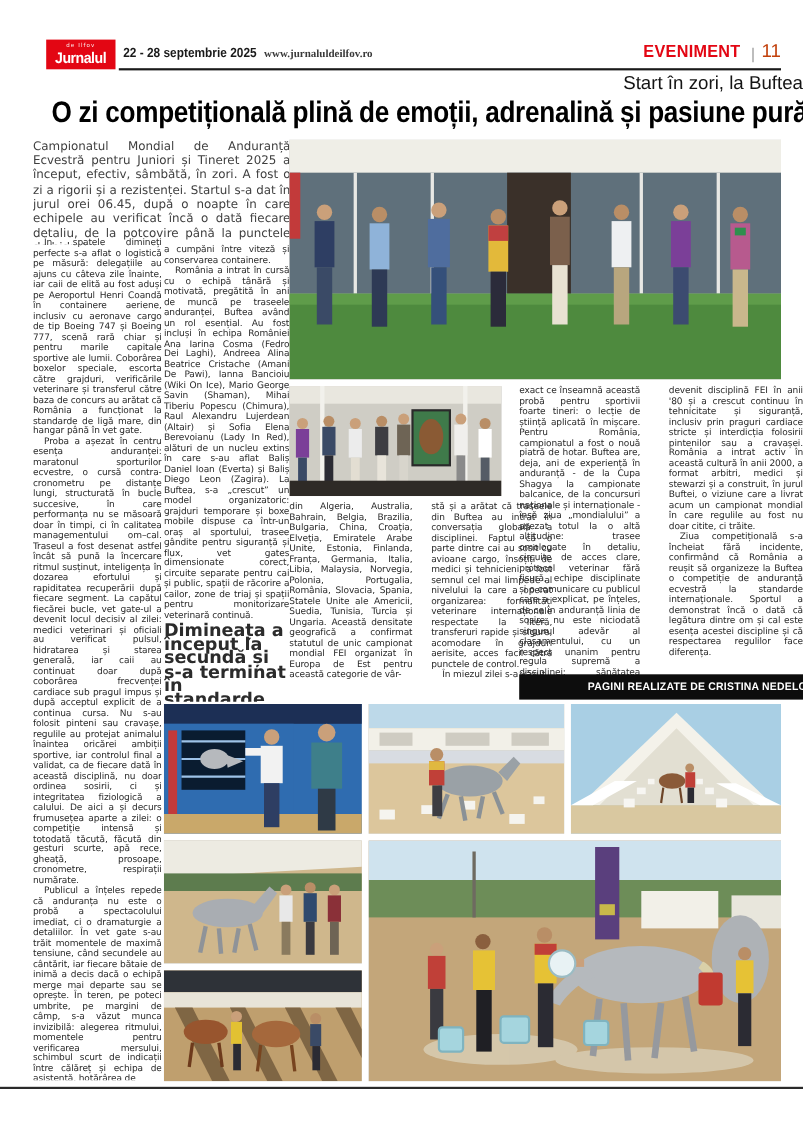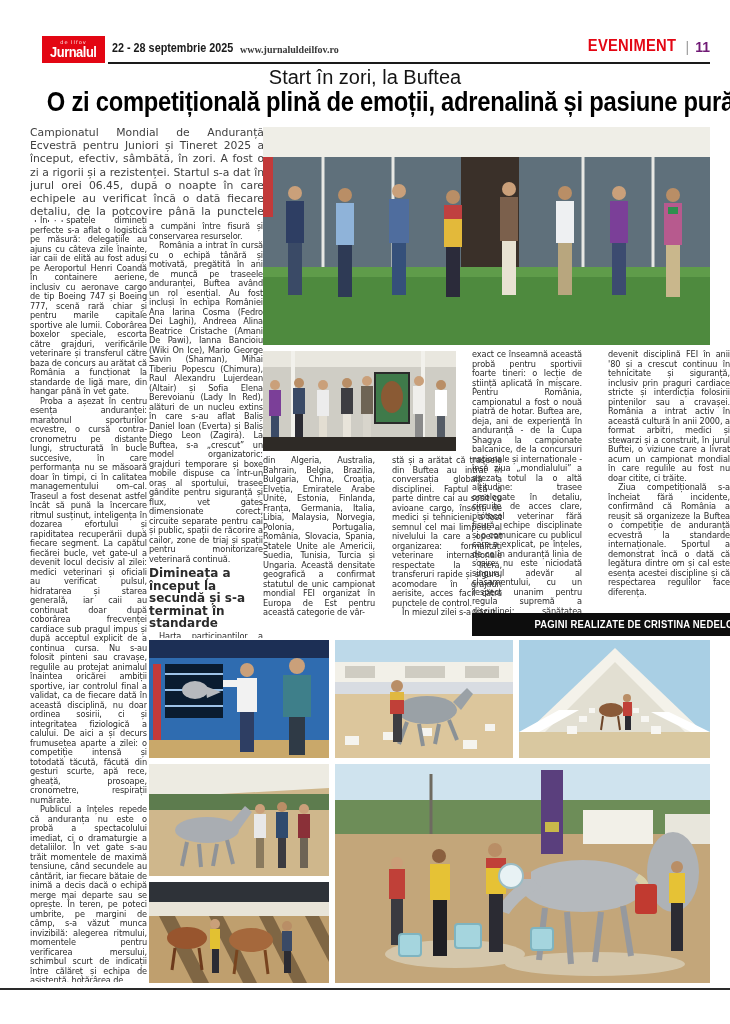--- a/index.html
+++ b/index.html
@@ -14,37 +14,37 @@
   .logo .logo-main{font-family:"Liberation Sans",sans-serif;font-weight:bold;font-size:14px;
         transform:scaleX(.92);letter-spacing:-.5px;}
   .date{left:112px;top:41px;font-family:"Liberation Sans",sans-serif;font-weight:bold;
         font-size:12px;color:#1a1a1a;transform:scaleX(.9);transform-origin:left;}
   .site{left:240px;top:44px;font-family:Liberation Serif, serif;font-weight:bold;
         font-size:10px;color:#3a3a3a;}
   .section-block{right:20px;top:37px;display:flex;align-items:flex-end;gap:6px;
         font-family:"Liberation Sans",sans-serif;}
   .section-name{color:#e30613;font-weight:bold;font-size:16px;transform:scaleX(.92);letter-spacing:.3px;}
   .section-sep{color:#9a9a9a;font-size:14px;font-weight:normal;}
-  .page-num{color:#701a75;font-weight:bold;font-size:14px;}
+  .page-num{color:#c2410c;font-weight:normal;font-size:17px;}
   .header-rule{left:108px;top:62px;width:602px;height:2px;background:#1a1a1a;}
 
-  .kicker{left:0;top:66px;width:730px;text-align:center;font-family:"Liberation Sans",sans-serif;
-        font-size:20px;color:#141414;}
+  .kicker{left:0;top:66px;width:730px;text-align:right;font-family:"Liberation Sans",sans-serif;
+        font-size:17px;color:#141414;}
   .headline{left:0;top:87px;width:730px;text-align:center;white-space:nowrap;}
   .headline span{display:inline-block;transform:scaleX(.88);transform-origin:center;
         font-family:"Liberation Sans",sans-serif;font-weight:bold;font-size:27px;color:#000;
         letter-spacing:-.3px;}
 
   
   .lead{left:30px;top:126px;width:234px;height:96px;overflow:hidden;font-size:10.8px;
         line-height:13.2px;color:#3f3f3f;text-align:justify;}
   .col{overflow:hidden;font-size:8.2px;line-height:9.5px;text-align:justify;letter-spacing:-.1px;}
   .col p{margin:0;}
   .col p.indent{text-indent:10px;}
-  .col p.subhead{font-weight:bold;font-size:12px;line-height:12.5px;text-align:left;
+  .col p.subhead{font-weight:bold;font-size:16px;line-height:12.5px;text-align:left;
         margin:3px 0 2px 0;letter-spacing:0;}
   .col1{left:30px;top:216px;width:117px;height:766px;}
   .col2{left:149px;top:222px;width:114px;height:416px;}
   .col3{left:263px;top:456px;width:112px;height:180px;}
   .col4{left:392px;top:456px;width:110px;height:190px;}
   .col5{left:472px;top:350px;width:110px;height:266px;}
   .col6{left:608px;top:350px;width:122px;height:270px;}
 
   .credit-bar{left:472px;top:613px;width:238px;height:23px;background:#0d0d0d;color:#fff;
         display:flex;align-items:center;justify-content:center;font-family:"Liberation Sans",sans-serif;
@@ -88,21 +88,21 @@
   </div>
 
   <div class="abs lead">Campionatul Mondial de Anduranță Ecvestră pentru Juniori și Tineret 2025 a început, efectiv, sâmbătă, în zori. A fost o zi a rigorii și a rezistenței. Startul s-a dat în jurul orei 06.45, după o noapte în care echipele au verificat încă o dată fiecare detaliu, de la potcovire până la punctele de hidratare.</div>
 
   <div class="abs col col1">
       <p class="indent">În spatele dimineți perfecte s-a aflat o logistică pe măsură: delegațiile au ajuns cu câteva zile înainte, iar caii de elită au fost aduși pe Aeroportul Henri Coandă în containere aeriene, inclusiv cu aeronave cargo de tip Boeing 747 și Boeing 777, scenă rară chiar și pentru marile capitale sportive ale lumii. Coborârea boxelor speciale, escorta către grajduri, verificările veterinare și transferul către baza de concurs au arătat că România a funcționat la standarde de ligă mare, din hangar până în vet gate.</p>
       <p class="indent">Proba a așezat în centru esența anduranței: maratonul sporturilor ecvestre, o cursă contra-cronometru pe distanțe lungi, structurată în bucle succesive, în care performanța nu se măsoară doar în timpi, ci în calitatea managementului om–cal. Traseul a fost desenat astfel încât să pună la încercare ritmul susținut, inteligența în dozarea efortului și rapiditatea recuperării după fiecare segment. La capătul fiecărei bucle, vet gate-ul a devenit locul decisiv al zilei: medici veterinari și oficiali au verificat pulsul, hidratarea și starea generală, iar caii au continuat doar după coborârea frecvenței cardiace sub pragul impus și după acceptul explicit de a continua cursa. Nu s-au folosit pinteni sau cravașe, regulile au protejat animalul înaintea oricărei ambiții sportive, iar controlul final a validat, ca de fiecare dată în această disciplină, nu doar ordinea sosirii, ci și integritatea fiziologică a calului. De aici a și decurs frumusețea aparte a zilei: o competiție intensă și totodată tăcută, făcută din gesturi scurte, apă rece, gheață, prosoape, cronometre, respirații numărate.</p>
       <p class="indent">Publicul a înțeles repede că anduranța nu este o probă a spectacolului imediat, ci o dramaturgie a detaliilor. În vet gate s-au trăit momentele de maximă tensiune, când secundele au cântărit, iar fiecare bătaie de inimă a decis dacă o echipă merge mai departe sau se oprește. În teren, pe poteci umbrite, pe margini de câmp, s-a văzut munca invizibilă: alegerea ritmului, momentele pentru verificarea mersului, schimbul scurt de indicații între călăreț și echipa de asistență, hotărârea de</p>
     </div>
   <div class="abs col col2">
-      <p class="">a cumpăni între fisură și conservarea resurselor.</p>
+      <p class="">a cumpăni între viteză și conservarea containere.</p>
       <p class="indent">România a intrat în cursă cu o echipă tânără și motivată, pregătită în ani de muncă pe traseele anduranței, Buftea având un rol esențial. Au fost incluși în echipa României Ana Iarina Cosma (Fedro Dei Laghi), Andreea Alina Beatrice Cristache (Amani De Pawi), Ianna Bancioiu (Wiki On Ice), Mario George Savin (Shaman), Mihai Tiberiu Popescu (Chimura), Raul Alexandru Lujerdean (Altair) și Sofia Elena Berevoianu (Lady In Red), alături de un nucleu extins în care s-au aflat Baliș Daniel Ioan (Everta) și Baliș Diego Leon (Zagira). La Buftea, s-a „crescut” un model organizatoric: grajduri temporare și boxe mobile dispuse ca într-un oraș al sportului, trasee gândite pentru siguranță și flux, vet gates dimensionate corect, circuite separate pentru cai și public, spații de răcorire a cailor, zone de triaj și spații pentru monitorizare veterinară continuă.</p>
       <p class="subhead">Dimineața a început la secundă și s-a terminat în standarde</p>
       <p class="indent">Harta participanților a fost pe măsura ambiției. Au fost prezente delegații</p>
     </div>
   <div class="abs col col3">
       <p class="">din Algeria, Australia, Bahrain, Belgia, Brazilia, Bulgaria, China, Croația, Elveția, Emiratele Arabe Unite, Estonia, Finlanda, Franța, Germania, Italia, Libia, Malaysia, Norvegia, Polonia, Portugalia, România, Slovacia, Spania, Statele Unite ale Americii, Suedia, Tunisia, Turcia și Ungaria. Această densitate geografică a confirmat statutul de unic campionat mondial FEI organizat în Europa de Est pentru această categorie de vâr-</p>
     </div>
   <div class="abs col col4">
       <p class="">stă și a arătat că traseele din Buftea au intrat în conversația globală a disciplinei. Faptul că o parte dintre cai au sosit cu avioane cargo, însoțiți de medici și tehnicieni, a fost semnul cel mai limpede al nivelului la care a operat organizarea: formalități veterinare internaționale respectate la literă, transferuri rapide și sigure, acomodare în grajduri aerisite, acces facil către punctele de control.</p>
       <p class="indent">În miezul zilei s-a văzut</p>

